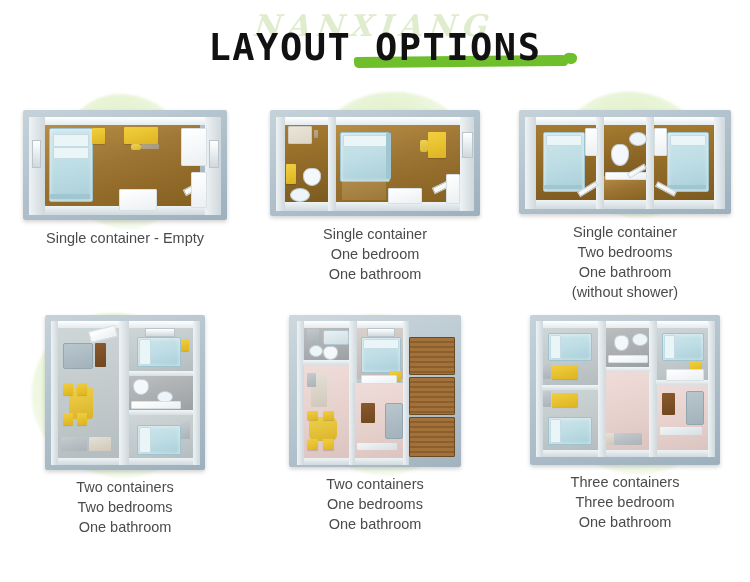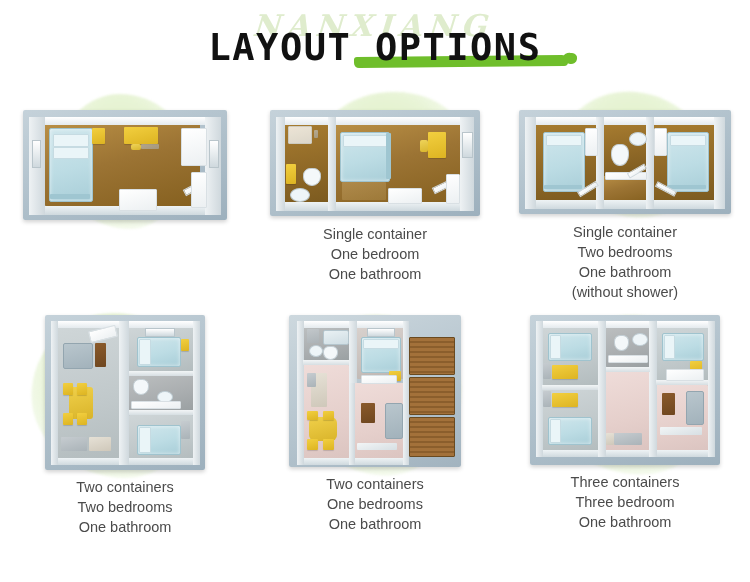--- a/index.html
+++ b/index.html
@@ -169,20 +169,21 @@
       <div class="yellow-soft" style="left:108px;top:34px;width:10px;height:6px;"></div>
       <div class="grey-box" style="left:118px;top:34px;width:18px;height:5px;opacity:.55;"></div>
 
       <div class="white-box" style="left:96px;top:79px;width:36px;height:20px;"></div>
 
       <div class="white-box" style="left:158px;top:18px;width:24px;height:36px;"></div>
 
       <div class="door" style="left:160px;top:74px;width:22px;height:5px;transform:rotate(-28deg);"></div>
       <div class="white-box" style="left:168px;top:62px;width:14px;height:34px;"></div>
     </div>
+    <div class="caption cap-r1">Single container - Empty</div>
   </div>
 
   <div class="cell">
     <div class="blob b2"></div>
     <div class="plan fp" style="width:210px;height:106px;margin-top:18px;">
       <div class="shell"></div>
 
       <div class="room floor-wood2" style="left:14px;top:14px;width:44px;height:80px;"></div>
 
       <div class="room floor-wood" style="left:66px;top:14px;width:124px;height:80px;"></div>

